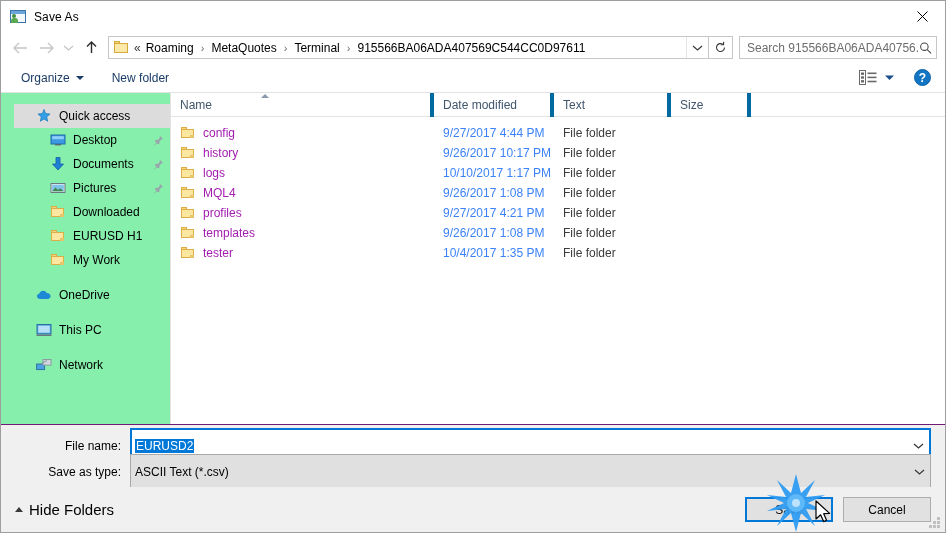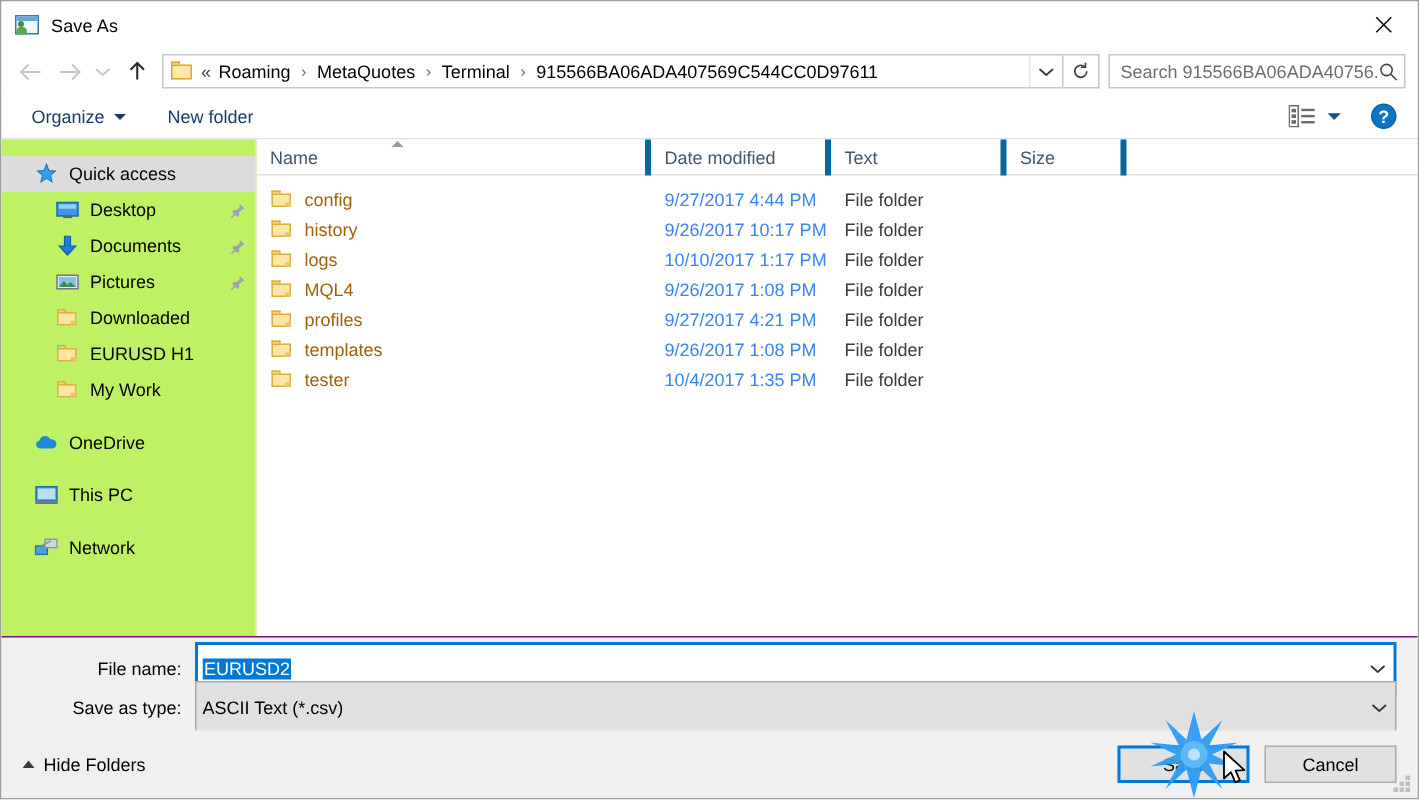--- a/index.html
+++ b/index.html
@@ -163,21 +163,22 @@
     flex: 1 1 auto; display: flex; min-height: 0;
     background: #fff;
   }
 
   
   .sidebar {
     width: 170px; flex: 0 0 170px;
     border-right: 1px solid #e2e2e2;
     padding-top: 11px;
     overflow: hidden;
-    background: #bef264;
+    background: #86efac;
+    padding-left: 13px;
   }
   .side-item {
     height: 24px; display: flex; align-items: center;
     font-size: 12px; color: #000; cursor: pointer;
     padding-right: 6px; white-space: nowrap;
   }
   .side-item.selected { background: #dcdcdc; }
   .side-icon {
     width: 16px; height: 16px; flex: 0 0 auto;
     margin-right: 7px;
@@ -230,21 +231,21 @@
   .col-type { width: 117px; }
   .col-size { width: 80px; }
   .rows { flex: 1 1 auto; padding-top: 6px; overflow: hidden; }
   .row {
     height: 20px; display: flex; align-items: center;
     font-size: 12px; cursor: pointer;
   }
   .cell { flex: 0 0 auto; overflow: hidden; white-space: nowrap; }
   .cell.name {
     width: 263px; display: flex; align-items: center; padding-left: 9px;
-    color: #a16207;
+    color: #a21caf;
   }
   .cell.name .fi { margin-right: 7px; }
   .cell.date { width: 120px; padding-left: 9px; color: #3b82f6; }
   .cell.type { width: 117px; padding-left: 9px; color: #3a3a3a; }
   .cell.size { width: 80px; padding-left: 9px; color: #3a3a3a; }
 
   
   .form {
     min-height: 62px;
     background: #f0f0f0;
@@ -277,21 +278,21 @@
   
   .footer {
     height: 45px; min-height: 45px;
     background: #f0f0f0;
     display: flex; align-items: center;
     padding: 0 14px 0 14px;
     position: relative;
   }
   .hide-folders {
     display: flex; align-items: center; gap: 6px;
-    font-size: 12px; color: #000; cursor: pointer;
+    font-size: 15px; color: #000; cursor: pointer;
   }
   .hf-caret {
     width: 0; height: 0;
     border-left: 4px solid transparent; border-right: 4px solid transparent;
     border-bottom: 5px solid #3a3a3a;
   }
   .footer-spacer { flex: 1 1 auto; }
   .btn {
     width: 88px; height: 25px;
     background: #e1e1e1; border: 1px solid #adadad;

